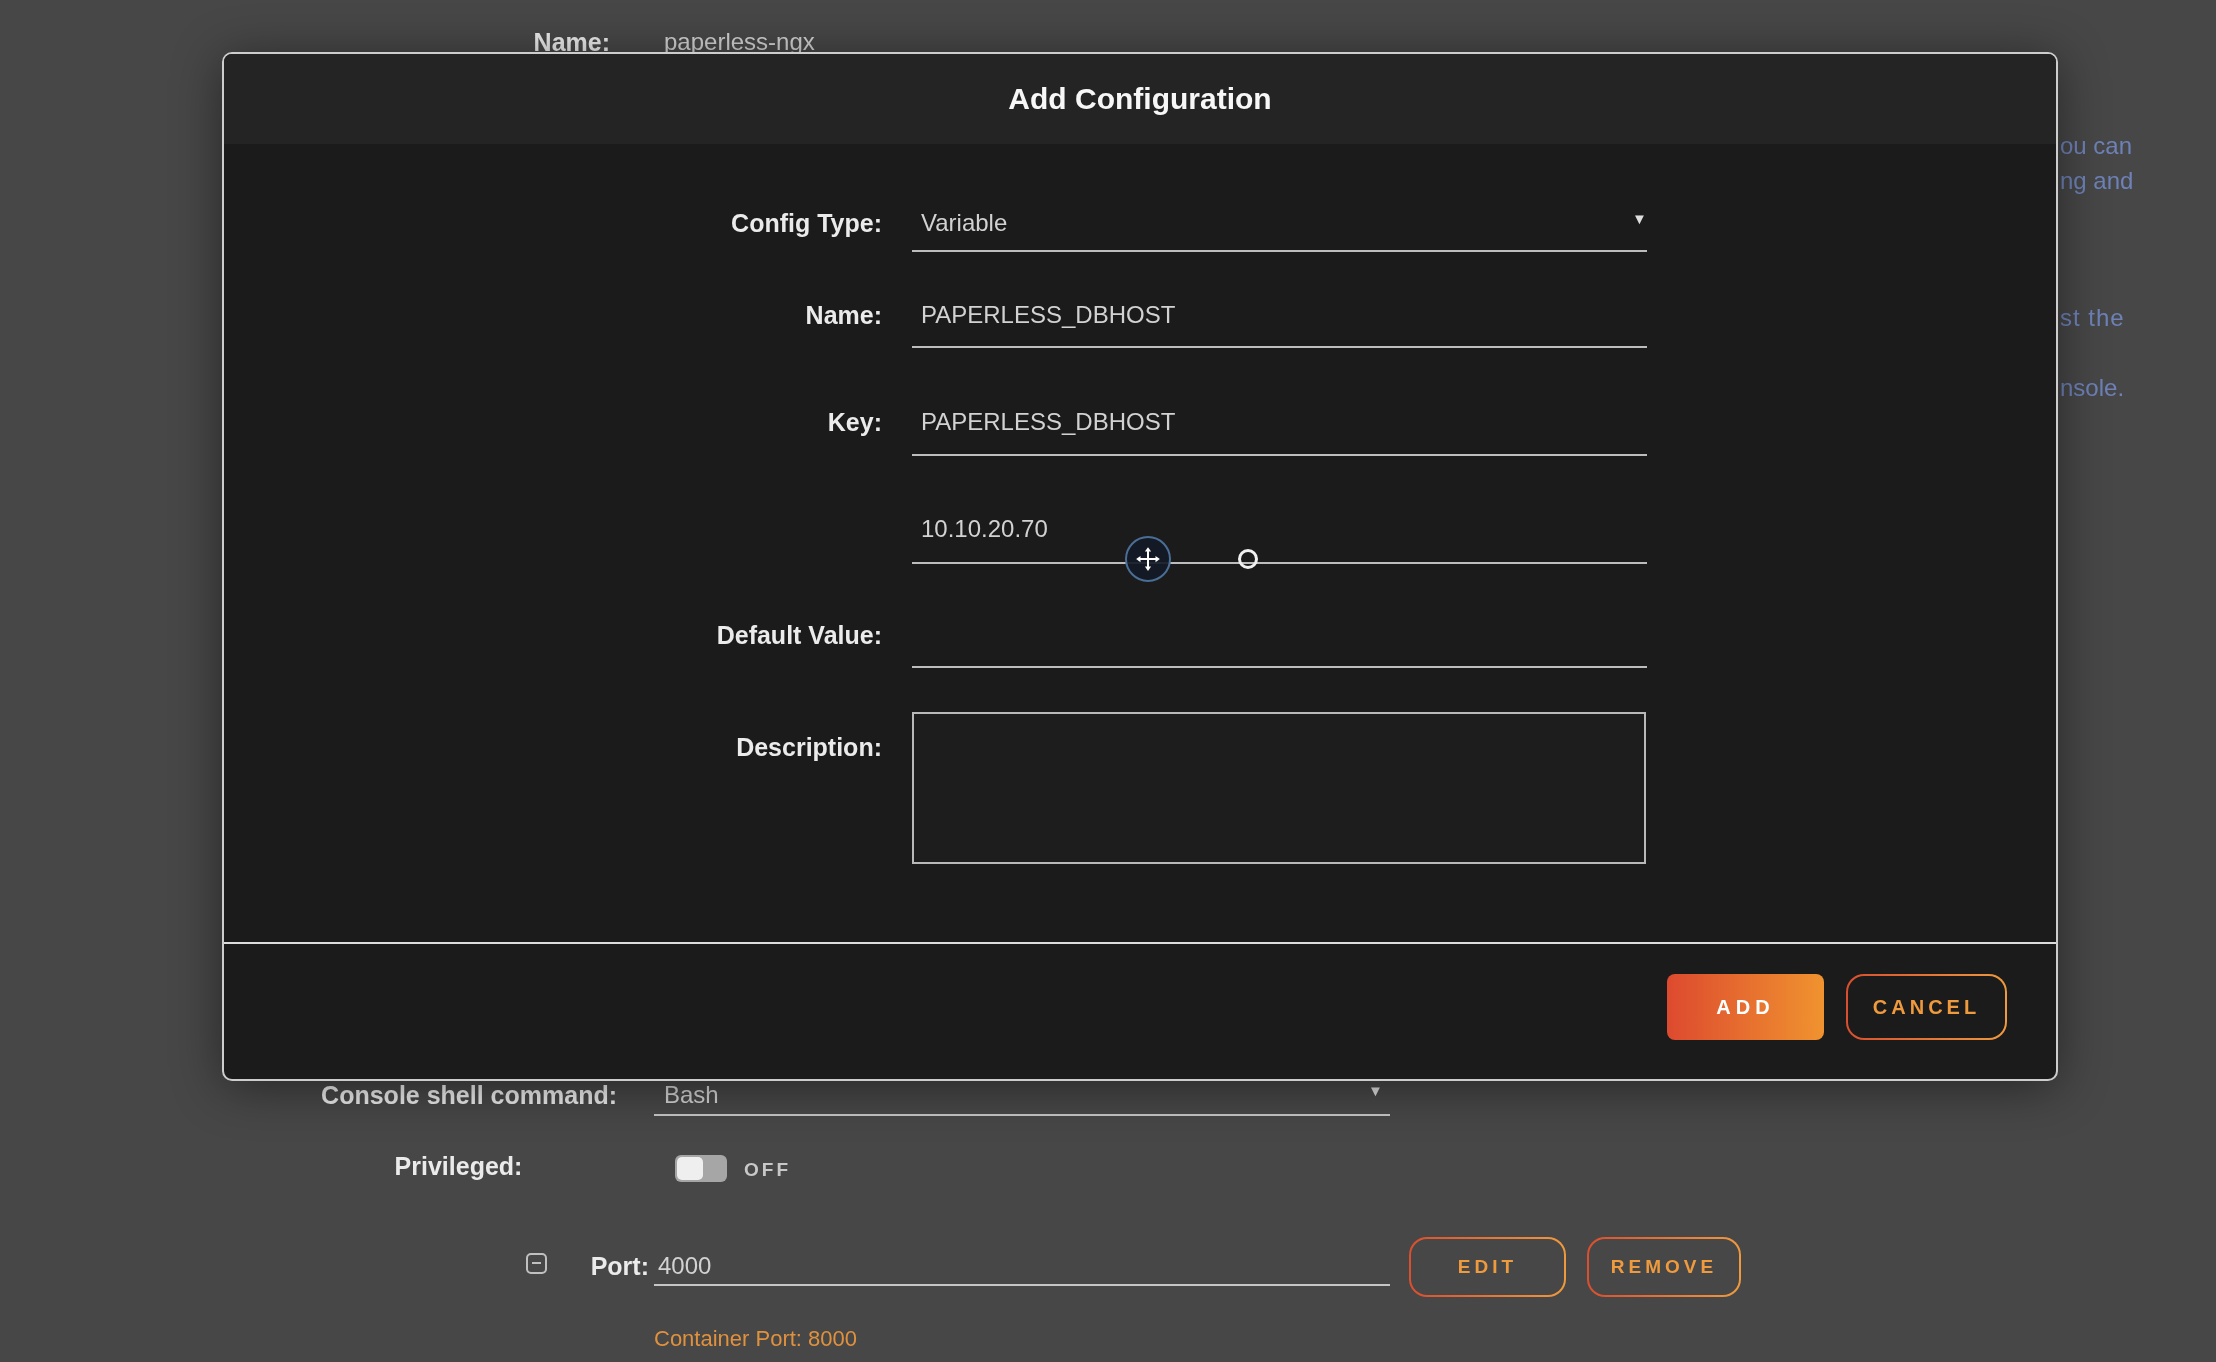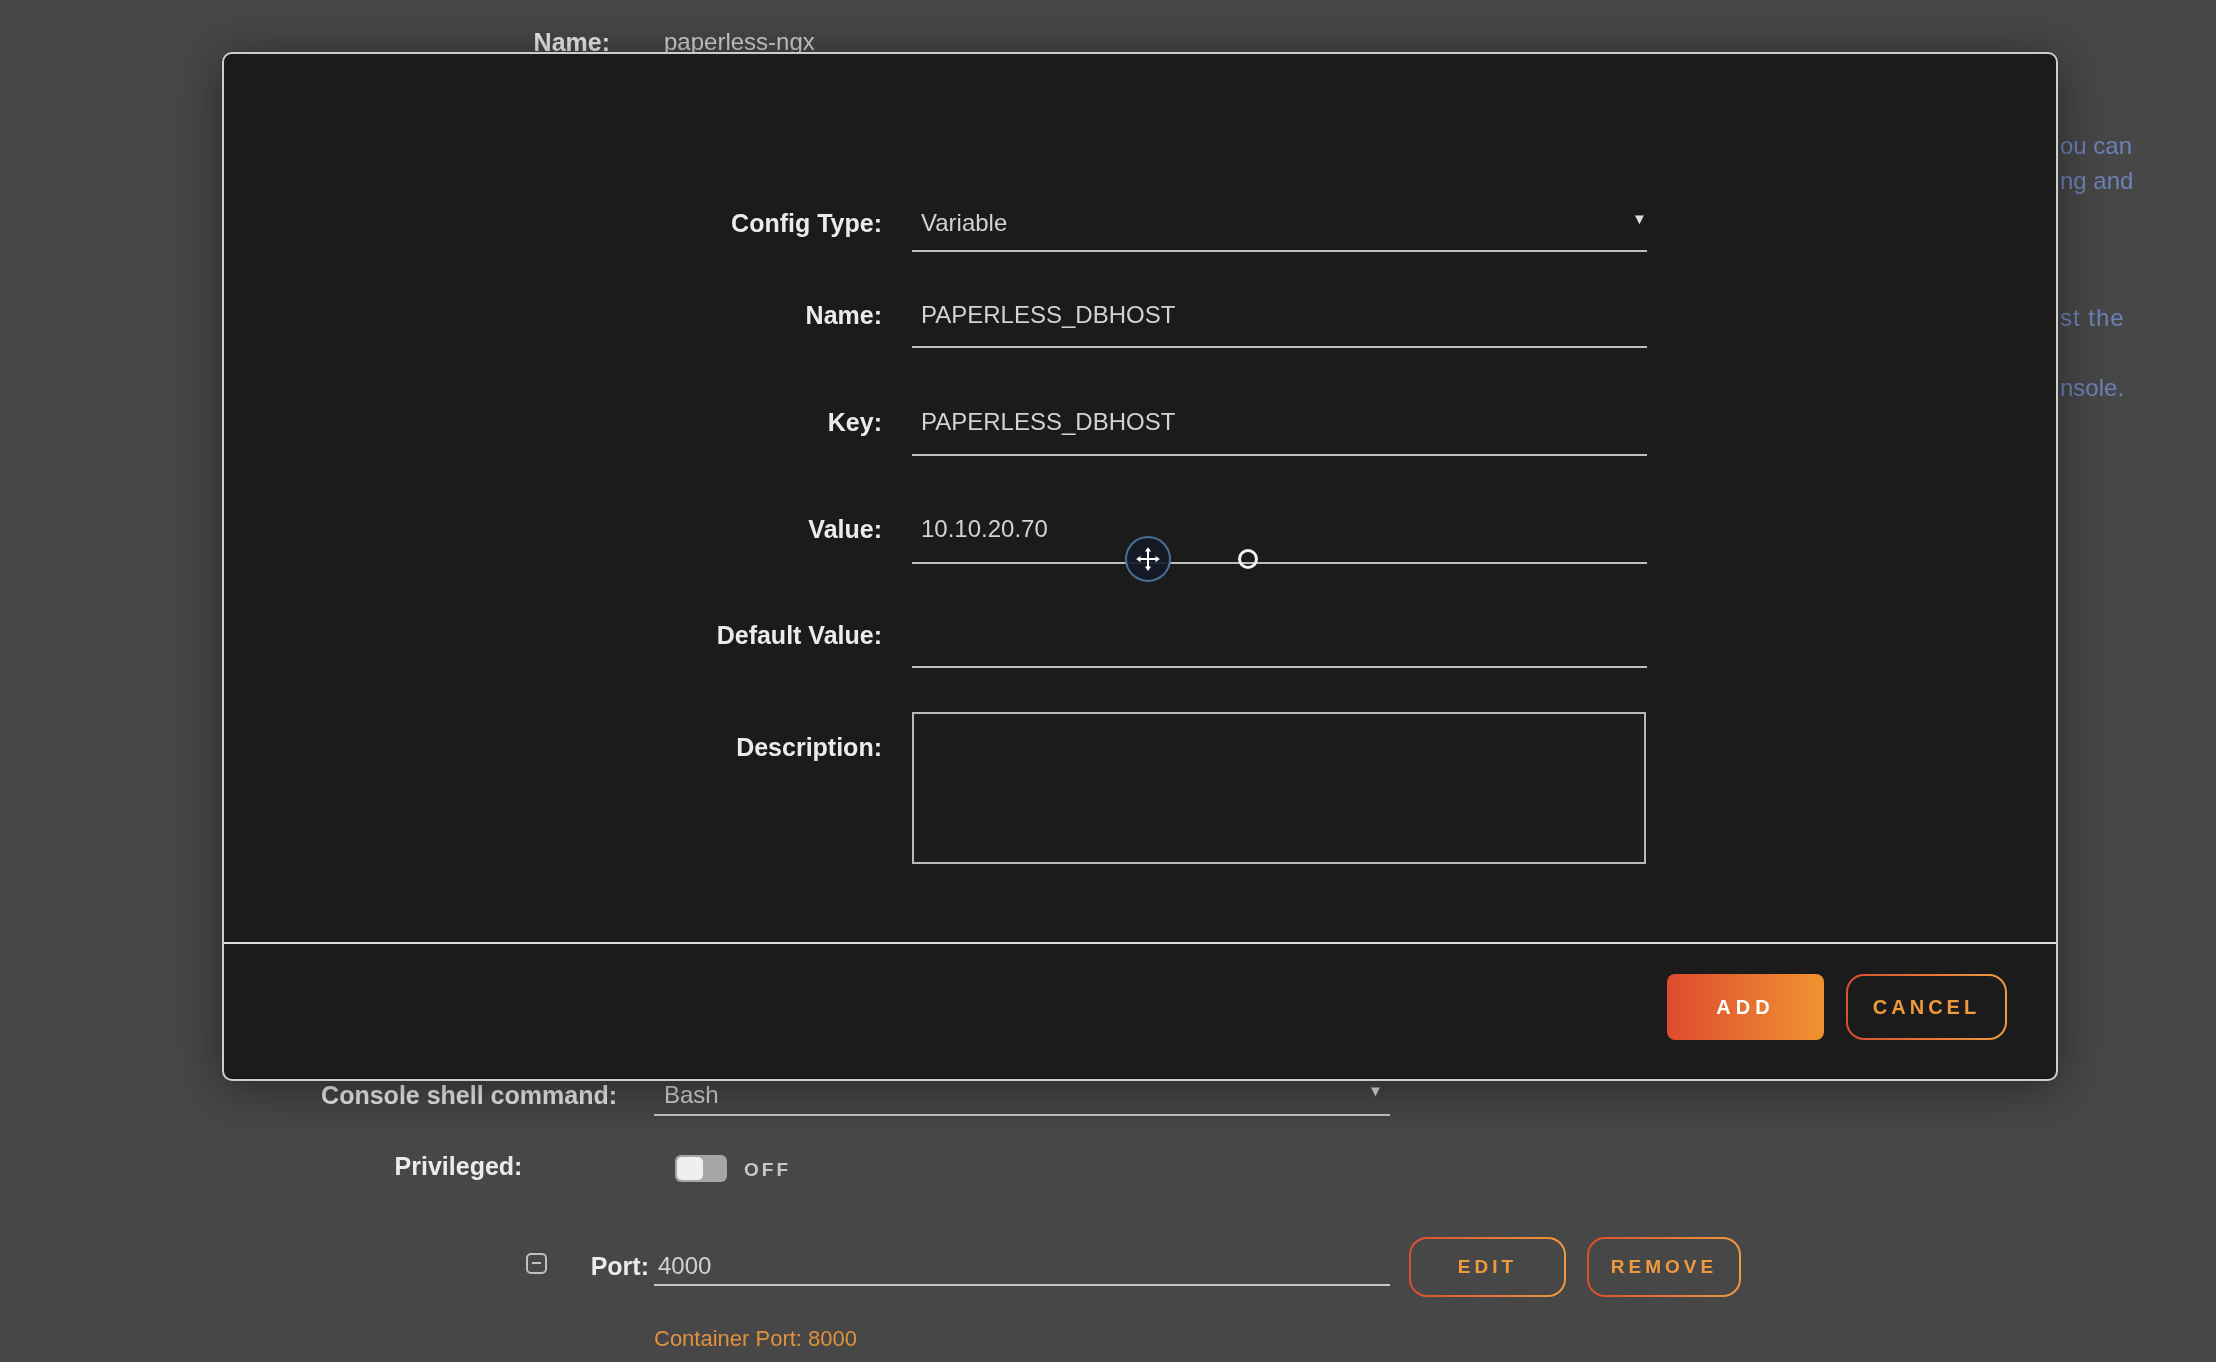--- a/index.html
+++ b/index.html
@@ -152,35 +152,37 @@
 
   <div class="abs collapse-icon"></div>
   <div class="abs lbl port-label">Port:</div>
   <div class="abs val port-value">4000</div>
   <div class="underline port-line"></div>
   <button class="btn-outline on-gray edit-btn">EDIT</button>
   <button class="btn-outline on-gray remove-btn">REMOVE</button>
   <div class="container-port">Container Port: 8000</div>
 
   <div class="modal">
+    <div class="modal-header">
+      <div class="modal-title">Add Configuration</div>
+    </div>
 
     <div class="m-label lbl row-config-label">Config Type:</div>
     <div class="m-value val row-config-value">Variable</div>
     <span class="m-arrow row-config-arrow">▼</span>
     <div class="m-line row-config-line"></div>
 
     <div class="m-label lbl row-name-label">Name:</div>
     <div class="m-value val row-name-value">PAPERLESS_DBHOST</div>
     <div class="m-line row-name-line"></div>
 
     <div class="m-label lbl row-key-label">Key:</div>
     <div class="m-value val row-key-value">PAPERLESS_DBHOST</div>
     <div class="m-line row-key-line"></div>
 
-    <div class="m-label lbl row-value-label">Value:</div>
     <div class="m-value val row-value-value">10.10.20.70</div>
     <div class="m-line row-value-line"></div>
 
     <div class="m-label lbl row-default-label">Default Value:</div>
     <div class="m-value val row-default-value"></div>
     <div class="m-line row-default-line"></div>
 
     <div class="m-label lbl row-desc-label">Description:</div>
     <div class="desc-box"></div>
 

